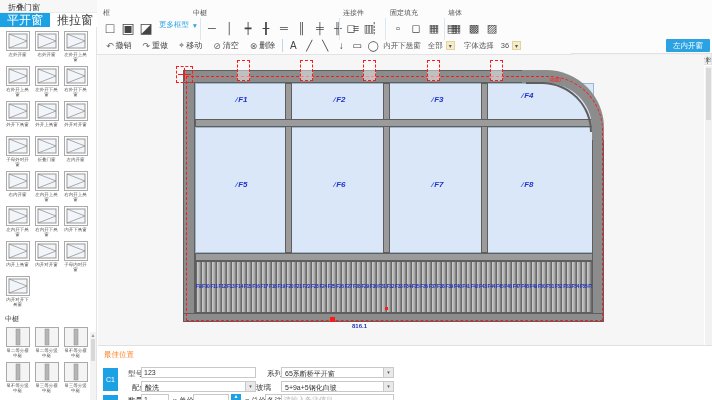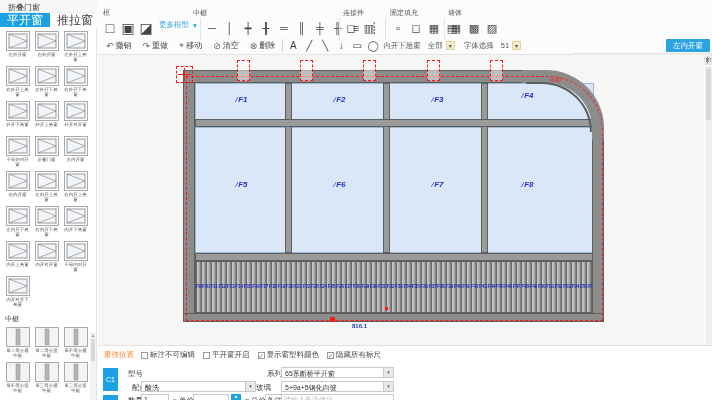--- a/index.html
+++ b/index.html
@@ -73,21 +73,21 @@
   .dim-red { color:#ff1a1a; font-size:4.5px; white-space:nowrap; }
   .dim-blue { color:#2233bb; font-size:6px; font-weight:bold; white-space:nowrap; }
   .red-sq { background:#ff1a1a; }
 
   
   #page-scroll { left:705px; top:66px; width:7px; height:334px; background:#f1f1f1; }
   #page-scroll .th { margin:2px auto 0; width:5px; height:52px; background:#d9d9d9; }
 
   
   #formpanel { left:98px; top:345px; width:614px; height:55px; background:#fff; border-top:1px solid #e0e0e0; }
-  #opt-row { position:absolute; left:6px; top:4px; display:flex; align-items:center; gap:7px; }
+  #opt-row { position:absolute; left:6px; top:4px; display:flex; align-items:center; gap:20px; }
   #pos-label { color:#ff7d1a; font-size:7.5px; }
   .chk { display:flex; align-items:center; gap:2px; font-size:7.5px; color:#444; cursor:pointer; }
   .chk .box { width:7px; height:7px; border:1px solid #9a9a9a; background:#fff; font-size:6px; line-height:6px; color:#2f7d32; text-align:center; }
   .chk.on .box:after { content:"✓"; }
   #item-tag { left:5px; top:22px; width:15px; height:23px; background:#1da1e5; color:#fff; font-size:7px; text-align:center; line-height:23px; }
   #item-tag2 { left:5px; top:49px; width:15px; height:6px; background:#1da1e5; }
   .f-lbl { position:absolute; font-size:7.5px; color:#444; }
   .f-input { position:absolute; height:11px; border:1px solid #c9c9c9; background:#fff; font-size:7px; color:#333; padding:0 2px;
     font-family:"Liberation Sans",sans-serif; }
   .f-select { position:absolute; height:11px; border:1px solid #c9c9c9; background:#fff; font-size:7px; color:#333;
@@ -206,21 +206,21 @@
           <span class="draw">╱</span>
           <span class="draw">╲</span>
           <span class="draw">↓</span>
           <span class="draw">▭</span>
           <span class="draw">◯</span>
         </span>
       <span class="small-lbl">内开下悬窗</span>
       <span class="small-lbl" style="margin-left:4px">全部</span>
       <span class="dd-mini">▾</span>
       <span class="small-lbl" style="margin-left:6px">字体选择</span>
-      <span class="small-lbl" style="margin-left:4px">51</span>
+      <span class="small-lbl" style="margin-left:4px">36</span>
       <span class="dd-mini">▾</span>
     </div>
 
     <div class="abs" id="finish-btn">左内开窗</div>
   </div>
 
   <div class="abs" id="mat-bar">
     <span id="mat-arrow">◀</span>
     <span id="mat-title">材料</span>
   </div>
@@ -539,48 +539,27 @@
     <div class="cv dim-blue" style="left:254px;top:268px">816.1</div>
   </div>
 
   <div class="abs" id="page-scroll">
     <div class="th"></div>
   </div>
 
   <div class="abs" id="formpanel">
     <div id="opt-row">
       <span id="pos-label">最佳位置</span>
-      <span style="display:flex;gap:8px">
-
-          <span class="chk">
-            <span class="box"></span>
-            <span>标注不可编辑</span>
-          </span>
-
-          <span class="chk">
-            <span class="box"></span>
-            <span>平开窗开启</span>
-          </span>
-
-          <span class="chk on">
-            <span class="box"></span>
-            <span>显示窗型料颜色</span>
-          </span>
-
-          <span class="chk on">
-            <span class="box"></span>
-            <span>隐藏所有标尺</span>
-          </span>
-        </span>
     </div>
 
     <div class="abs" id="item-tag">C1</div>
     <div class="abs" id="item-tag2"></div>
 
     <div class="f-lbl" style="left:30px;top:23px">型号</div>
+    <input class="f-input" style="left: 43px; top: 21px; width: 115px;" value="123">
 
     <div class="f-lbl" style="left:34px;top:37px">配件</div>
     <div class="f-select" style="left:43px;top:35px;width:115px">
       <span>酸洗</span>
       <span class="ar">▾</span>
     </div>
 
     <div class="f-lbl" style="left:30px;top:50px">数量</div>
     <input class="f-input" style="left: 43px; top: 48px; width: 28px;" value="1">
     <div class="mini-op" style="left:75px;top:50px">x</div>

